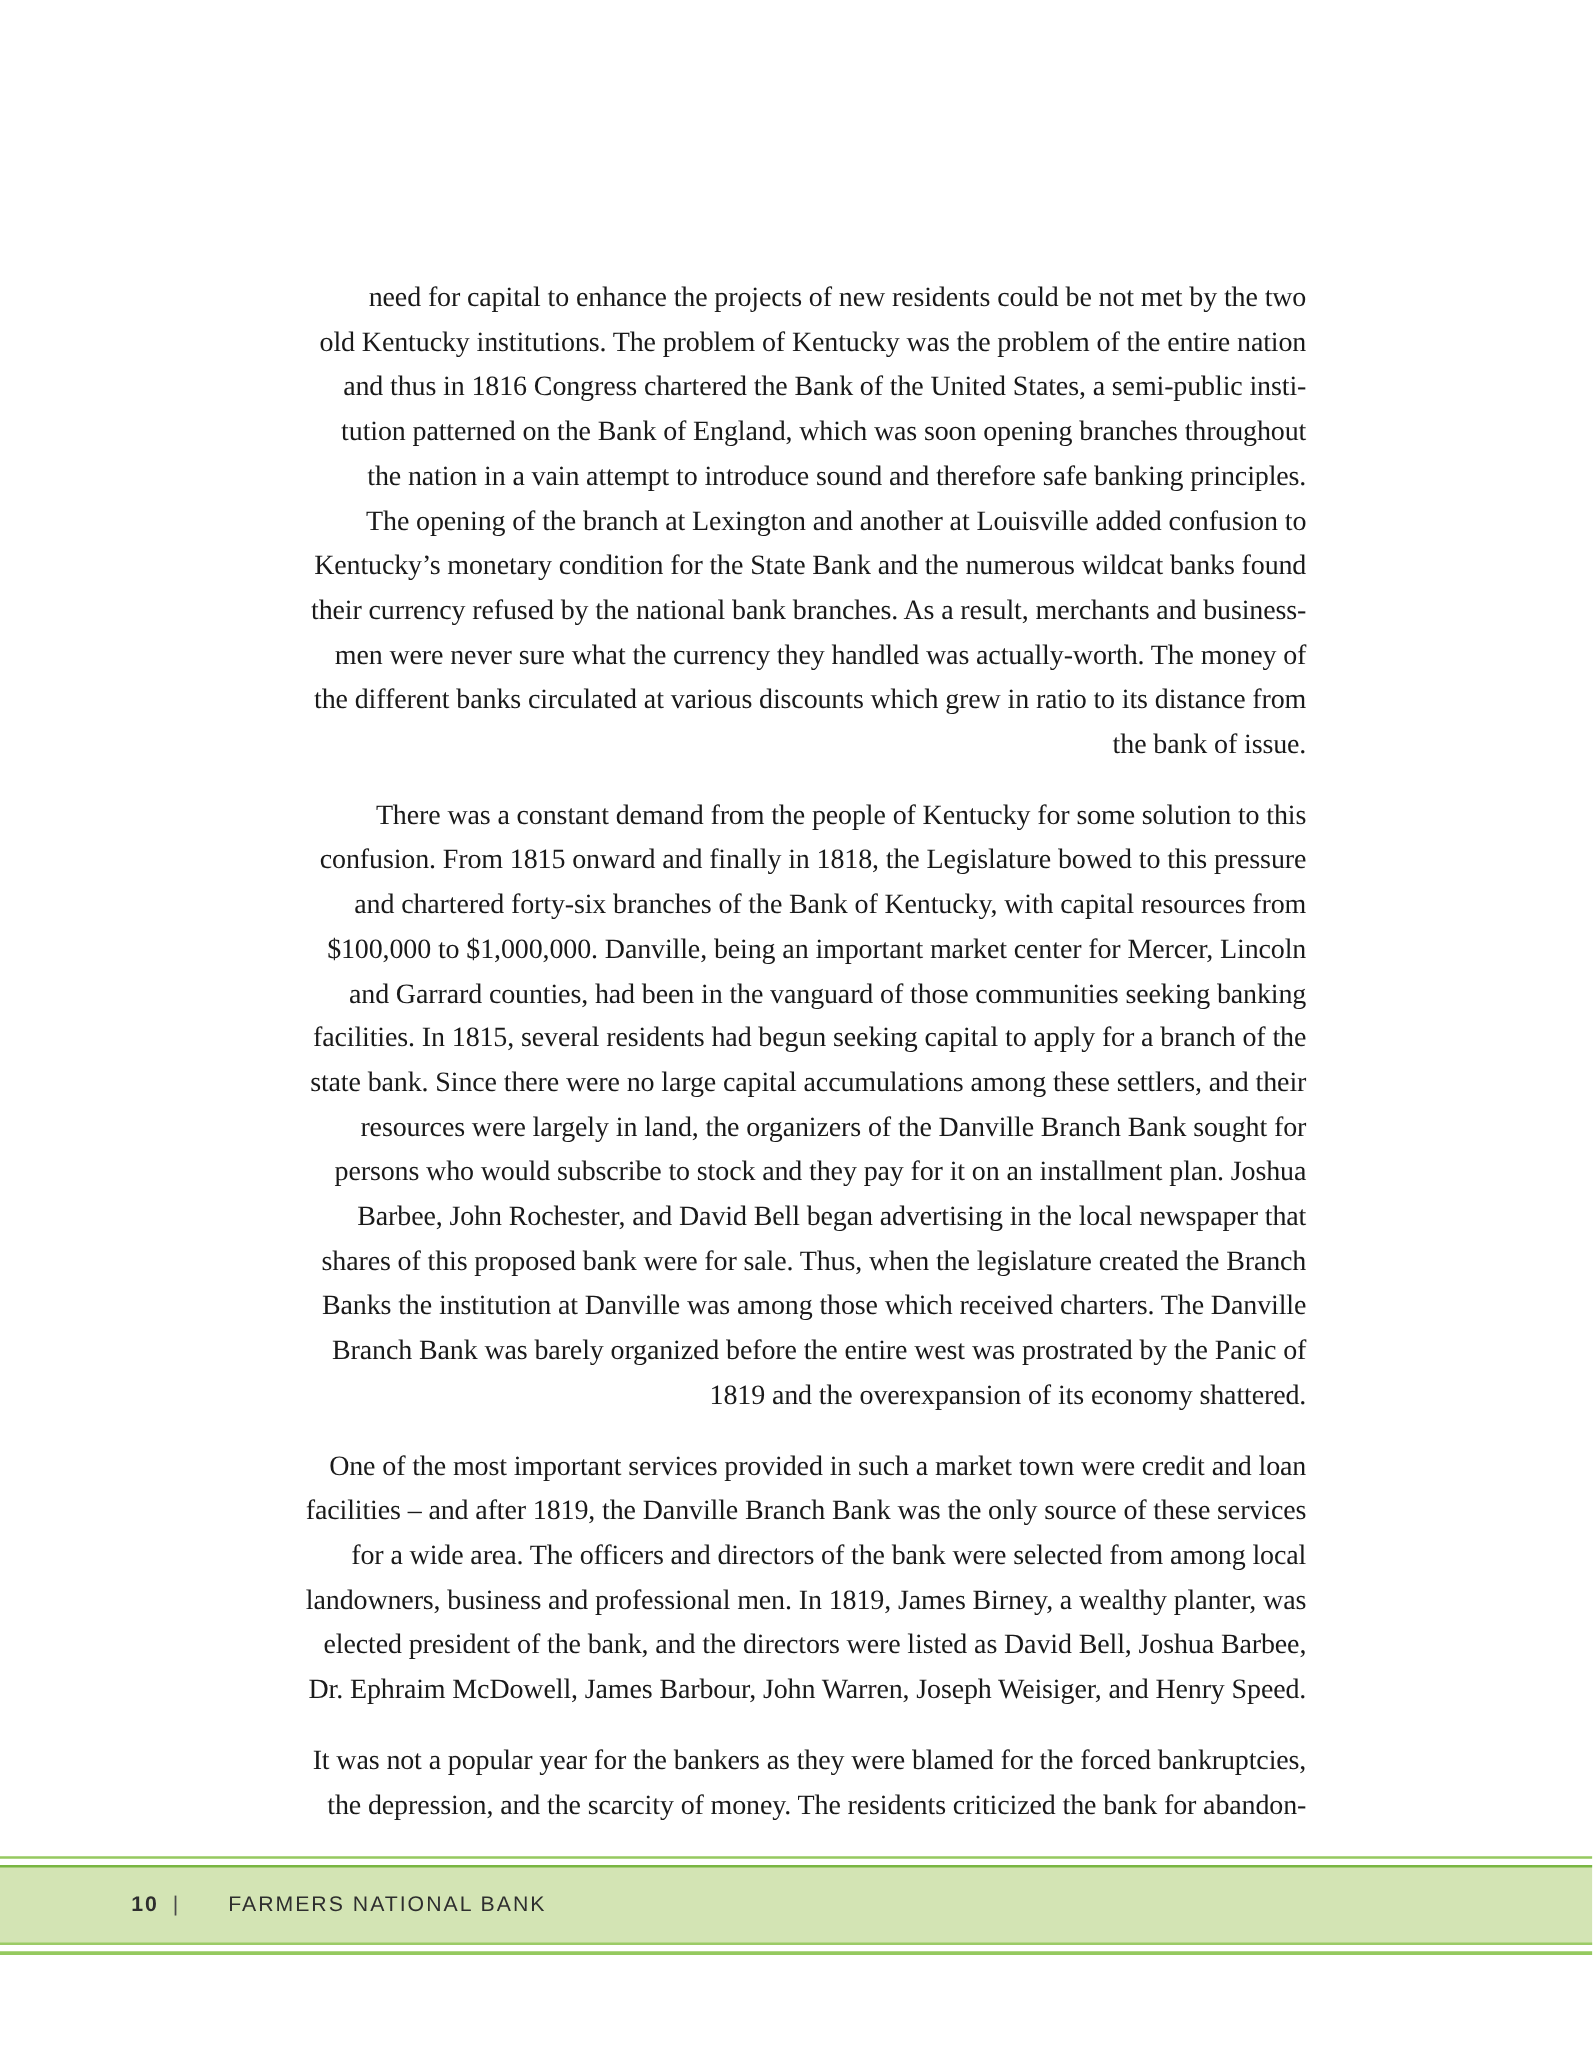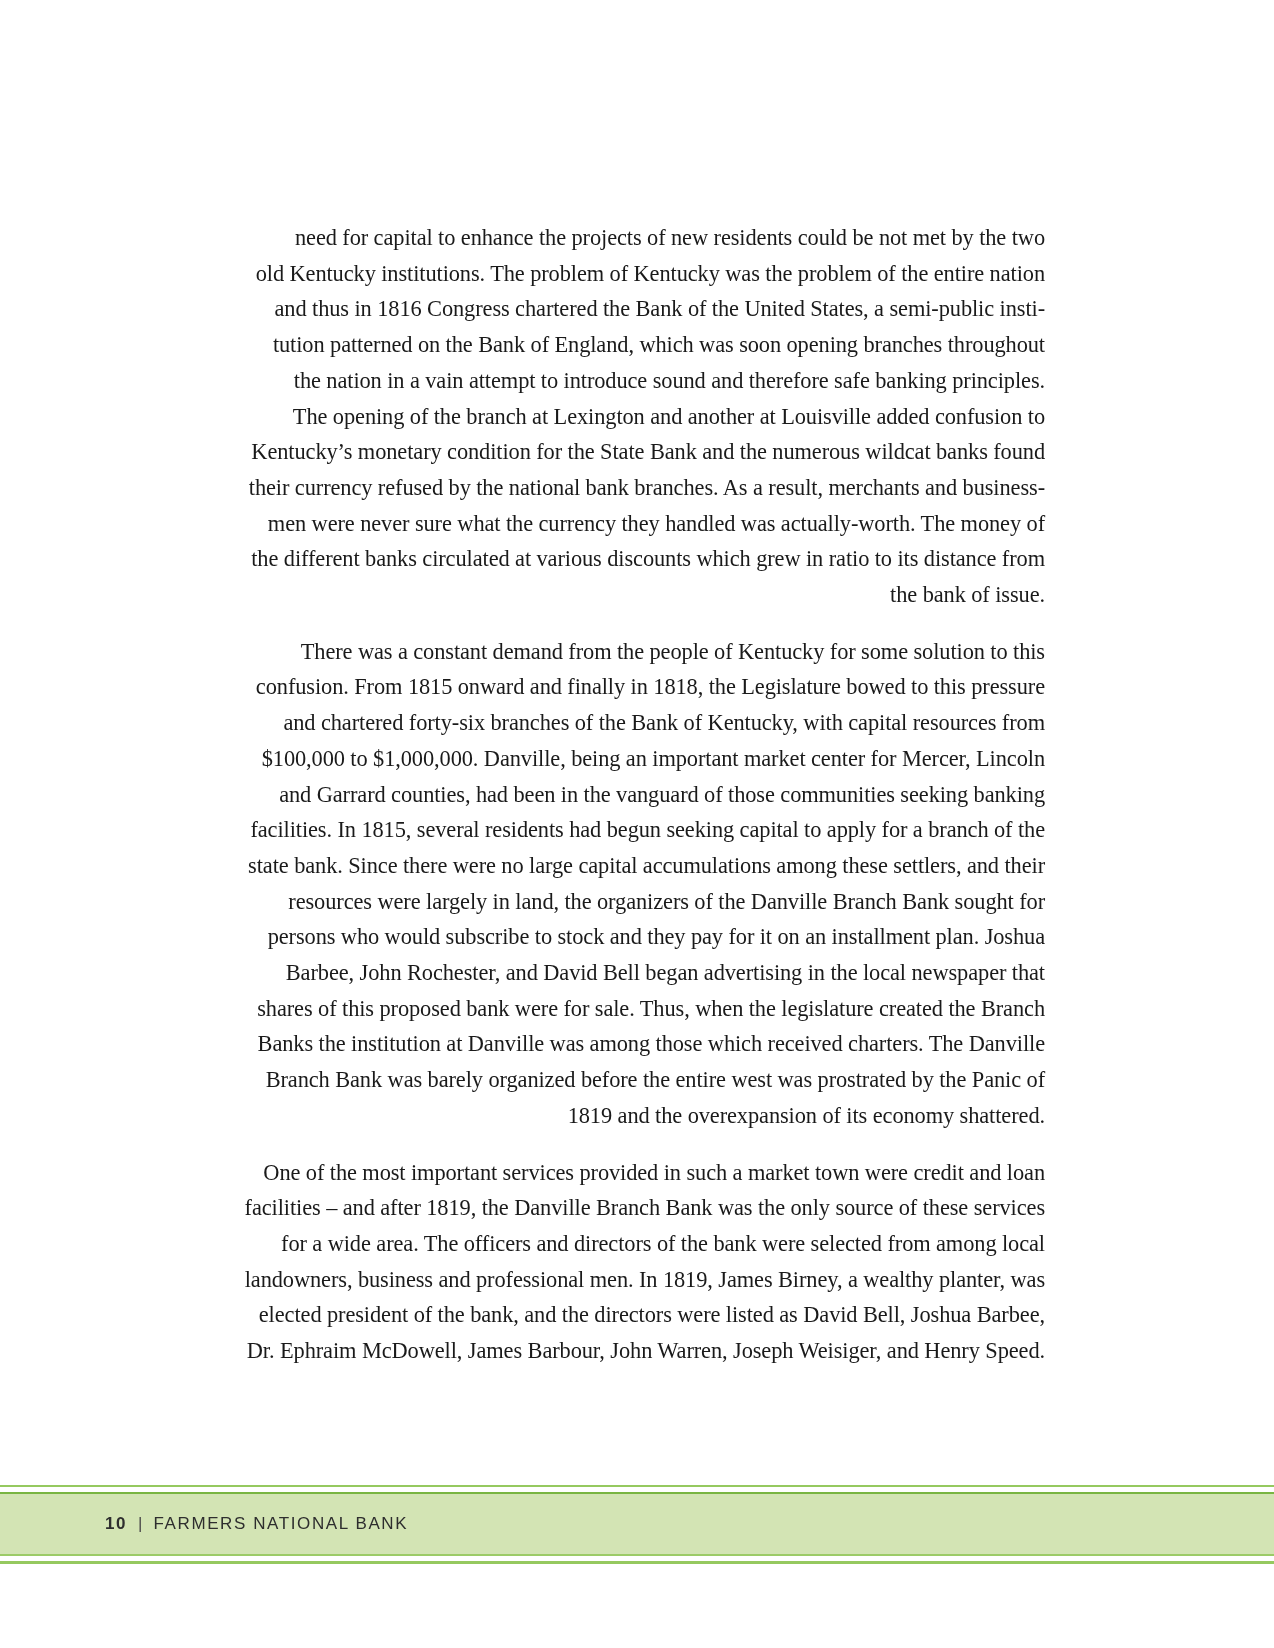--- a/index.html
+++ b/index.html
@@ -53,37 +53,38 @@
     letter-spacing: 1.6px;
     color: var(--footer-text);
   }
   .footer-page-number { font-weight: bold; text-align: right; }
   .footer-separator {
     margin: 0 11px;
     font-weight: 300;
     color: #4a4a4a;
     letter-spacing: 0;
   }
-  .footer-title { font-weight: 400; }
+  .footer-title { font-weight: 400; margin-left: 29px; }
   .footer-rule-bottom {
     position: absolute;
     top: 1561px; left: 0; right: 0;
     height: 3px;
     background: var(--line-color);
   }
 </style>
 </head>
 <body>
 
 <div class="page">
 
   <main class="body-text">
       <p>need for capital to enhance the projects of new residents could be not met by the two<br>old Kentucky institutions. The problem of Kentucky was the problem of the entire nation<br>and thus in 1816 Congress chartered the Bank of the United States, a semi-public insti-<br>tution patterned on the Bank of England, which was soon opening branches throughout<br>the nation in a vain attempt to introduce sound and therefore safe banking principles.<br>The opening of the branch at Lexington and another at Louisville added confusion to<br>Kentucky’s monetary condition for the State Bank and the numerous wildcat banks found<br>their currency refused by the national bank branches. As a result, merchants and business-<br>men were never sure what the currency they handled was actually-worth. The money of<br>the different banks circulated at various discounts which grew in ratio to its distance from<br>the bank of issue.</p>
       <p>There was a constant demand from the people of Kentucky for some solution to this<br>confusion. From 1815 onward and finally in 1818, the Legislature bowed to this pressure<br>and chartered forty-six branches of the Bank of Kentucky, with capital resources from<br>$100,000 to $1,000,000. Danville, being an important market center for Mercer, Lincoln<br>and Garrard counties, had been in the vanguard of those communities seeking banking<br>facilities. In 1815, several residents had begun seeking capital to apply for a branch of the<br>state bank. Since there were no large capital accumulations among these settlers, and their<br>resources were largely in land, the organizers of the Danville Branch Bank sought for<br>persons who would subscribe to stock and they pay for it on an installment plan. Joshua<br>Barbee, John Rochester, and David Bell began advertising in the local newspaper that<br>shares of this proposed bank were for sale. Thus, when the legislature created the Branch<br>Banks the institution at Danville was among those which received charters. The Danville<br>Branch Bank was barely organized before the entire west was prostrated by the Panic of<br>1819 and the overexpansion of its economy shattered.</p>
       <p>One of the most important services provided in such a market town were credit and loan<br>facilities – and after 1819, the Danville Branch Bank was the only source of these services<br>for a wide area. The officers and directors of the bank were selected from among local<br>landowners, business and professional men. In 1819, James Birney, a wealthy planter, was<br>elected president of the bank, and the directors were listed as David Bell, Joshua Barbee,<br>Dr. Ephraim McDowell, James Barbour, John Warren, Joseph Weisiger, and Henry Speed.</p>
+      <p>It was not a popular year for the bankers as they were blamed for the forced bankruptcies,<br>the depression, and the scarcity of money. The residents criticized the bank for abandon-</p>
     </main>
 
   <div class="footer-rule-top"></div>
 
   <div class="footer-band">
     <span class="footer-page-number">10</span>
     <span class="footer-separator">|</span>
     <span class="footer-title">FARMERS NATIONAL BANK</span>
   </div>
 

